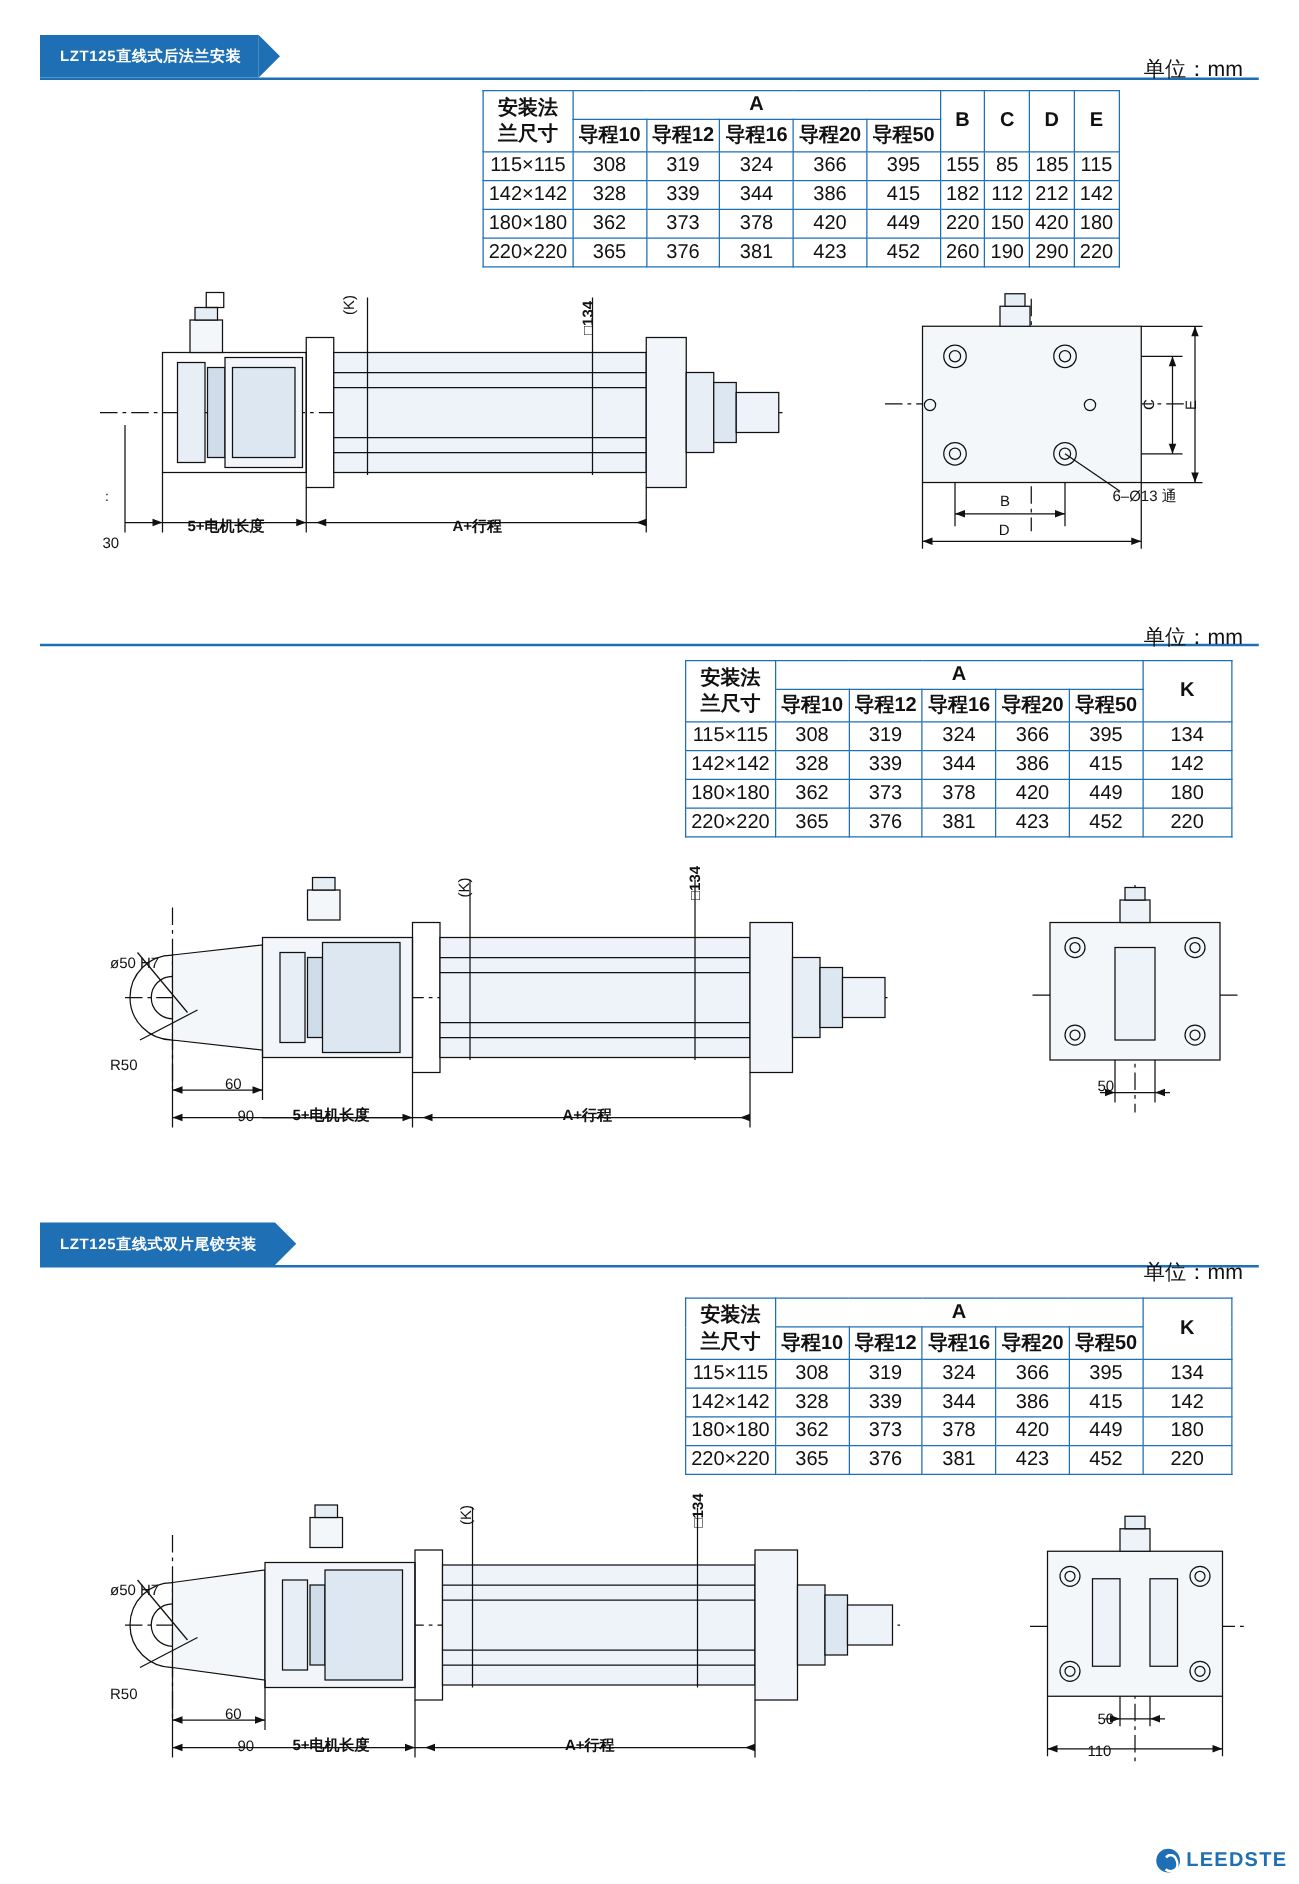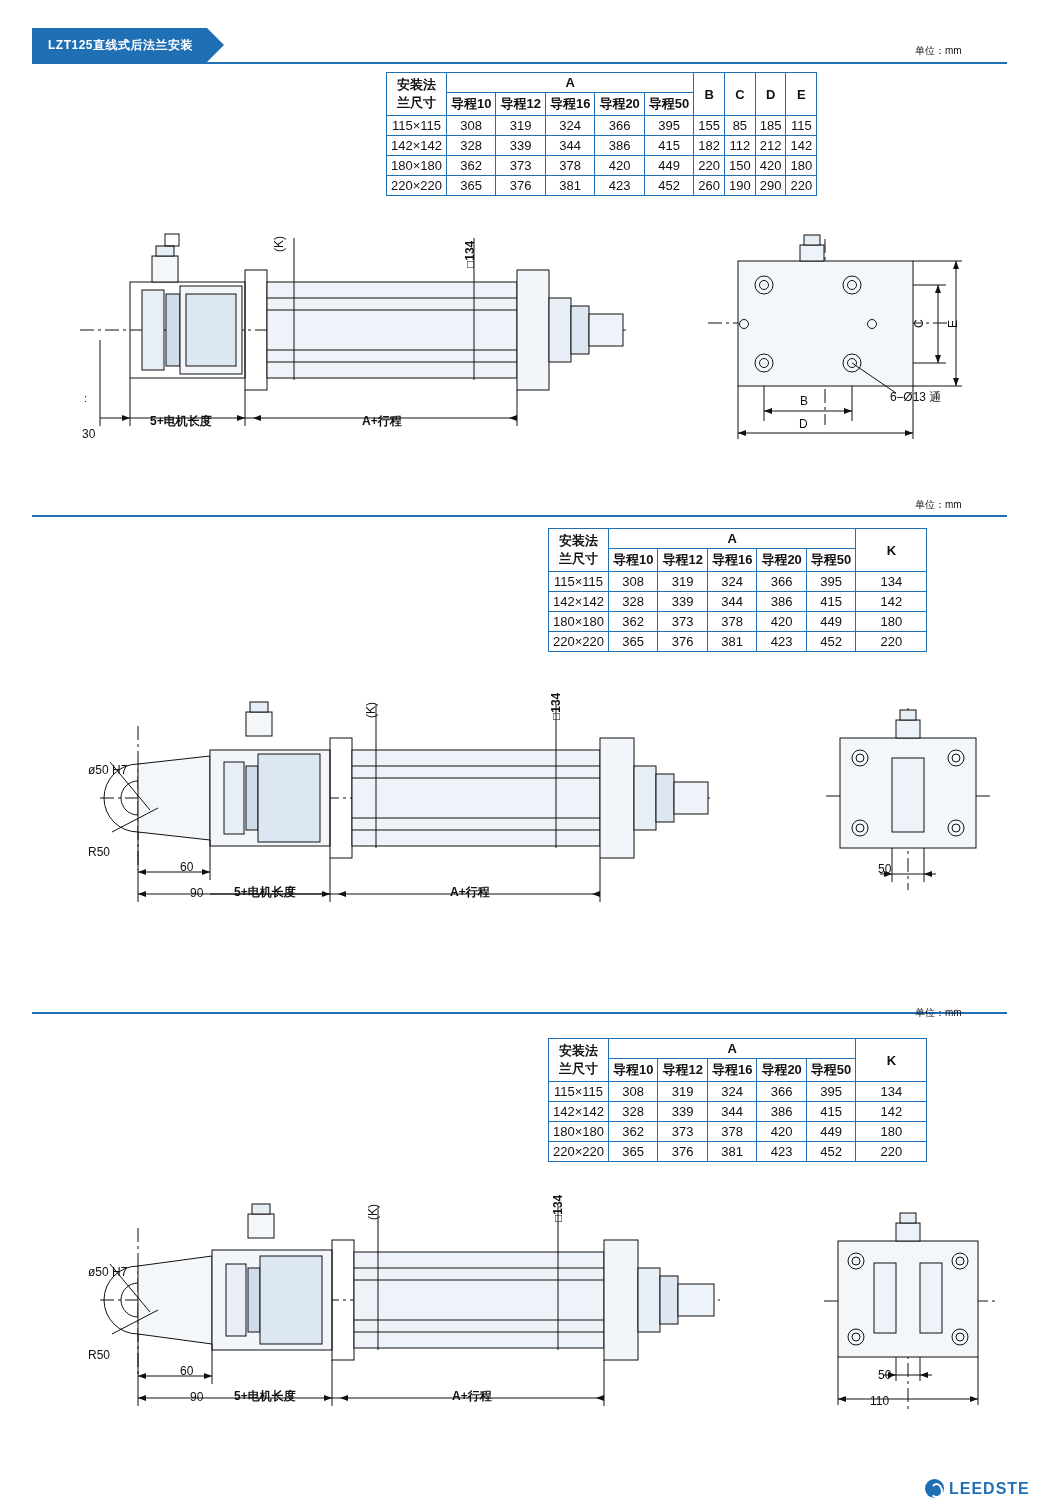--- a/index.html
+++ b/index.html
@@ -32,28 +32,28 @@
     border-left:17px solid #1f6fb5;
   }
   .banner .btxt{
     color:#fff;font-weight:bold;font-size:12px;letter-spacing:.5px;white-space:nowrap;
   }
   .banner-underline{
     position:absolute;height:2px;background:#1f6fb5;
   }
 
   .unit{
-    position:absolute;font-size:10px;color:#111;white-space:nowrap;
+    position:absolute;font-size:17px;color:#111;white-space:nowrap;
   }
 
   
   table.spec{
     position:absolute;
     border-collapse:collapse;
-    font-size:13px;
+    font-size:16px;
     background:#fff;
   }
   table.spec th, table.spec td{
     border:1px solid #1f6fb5;
     text-align:center;
     padding:2px 4px;
     font-weight:normal;
     color:#111;
     white-space:nowrap;
   }
@@ -424,20 +424,23 @@
         <line x1="60" y1="174" x2="116" y2="174"></line>
       </g>
       <g fill="#111">
         <polygon points="72,174 64,171 64,177"></polygon>
           <polygon points="104,174 112,171 112,177"></polygon>
       </g>
     </svg>
   </div>
   <div class="lbl" style="left:878px;top:862px;">50</div>
 
+  <div class="banner" style="left:32px;top:978px;">
+    <span class="btxt">LZT125直线式双片尾铰安装</span>
+  </div>
   <div class="banner-underline" style="left:32px;top:1012px;width:975px;"></div>
   <div class="unit" style="left:915px;top:1006px;">单位：mm</div>
 
   <table class="spec" style="left:548px;top:1038px;">
     <tbody>
         <tr>
       <th class="first" rowspan="2">
         <span>安装法</span><br>
         <span>兰尺寸</span>
       </th>

